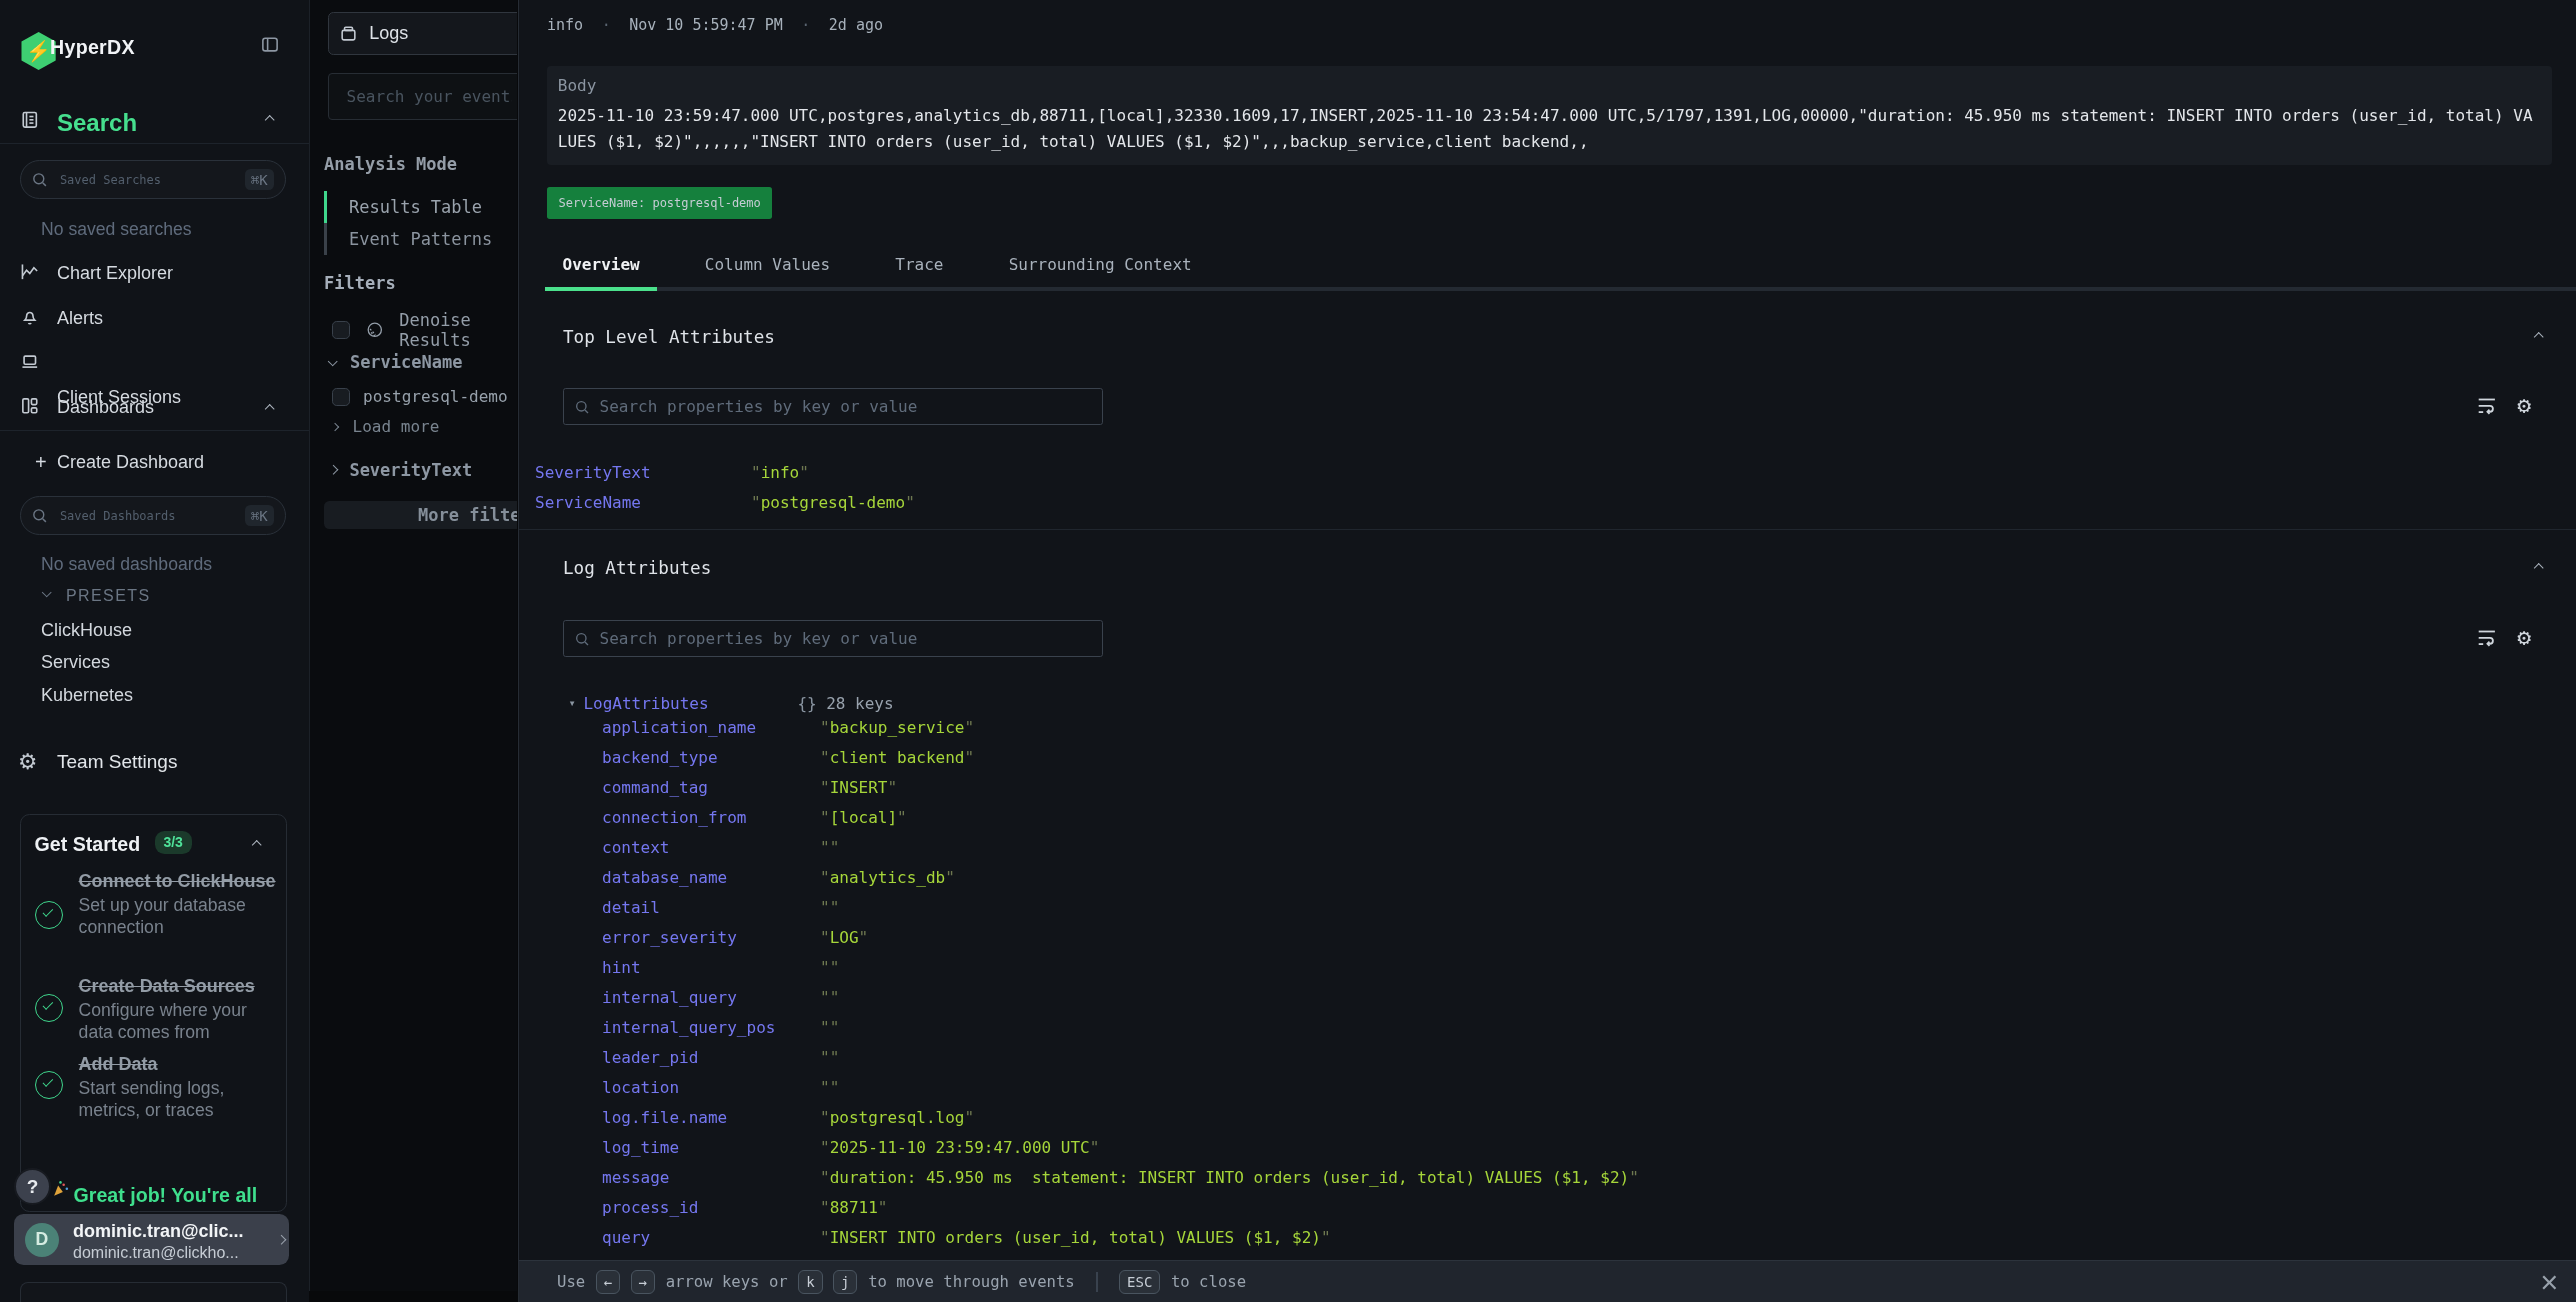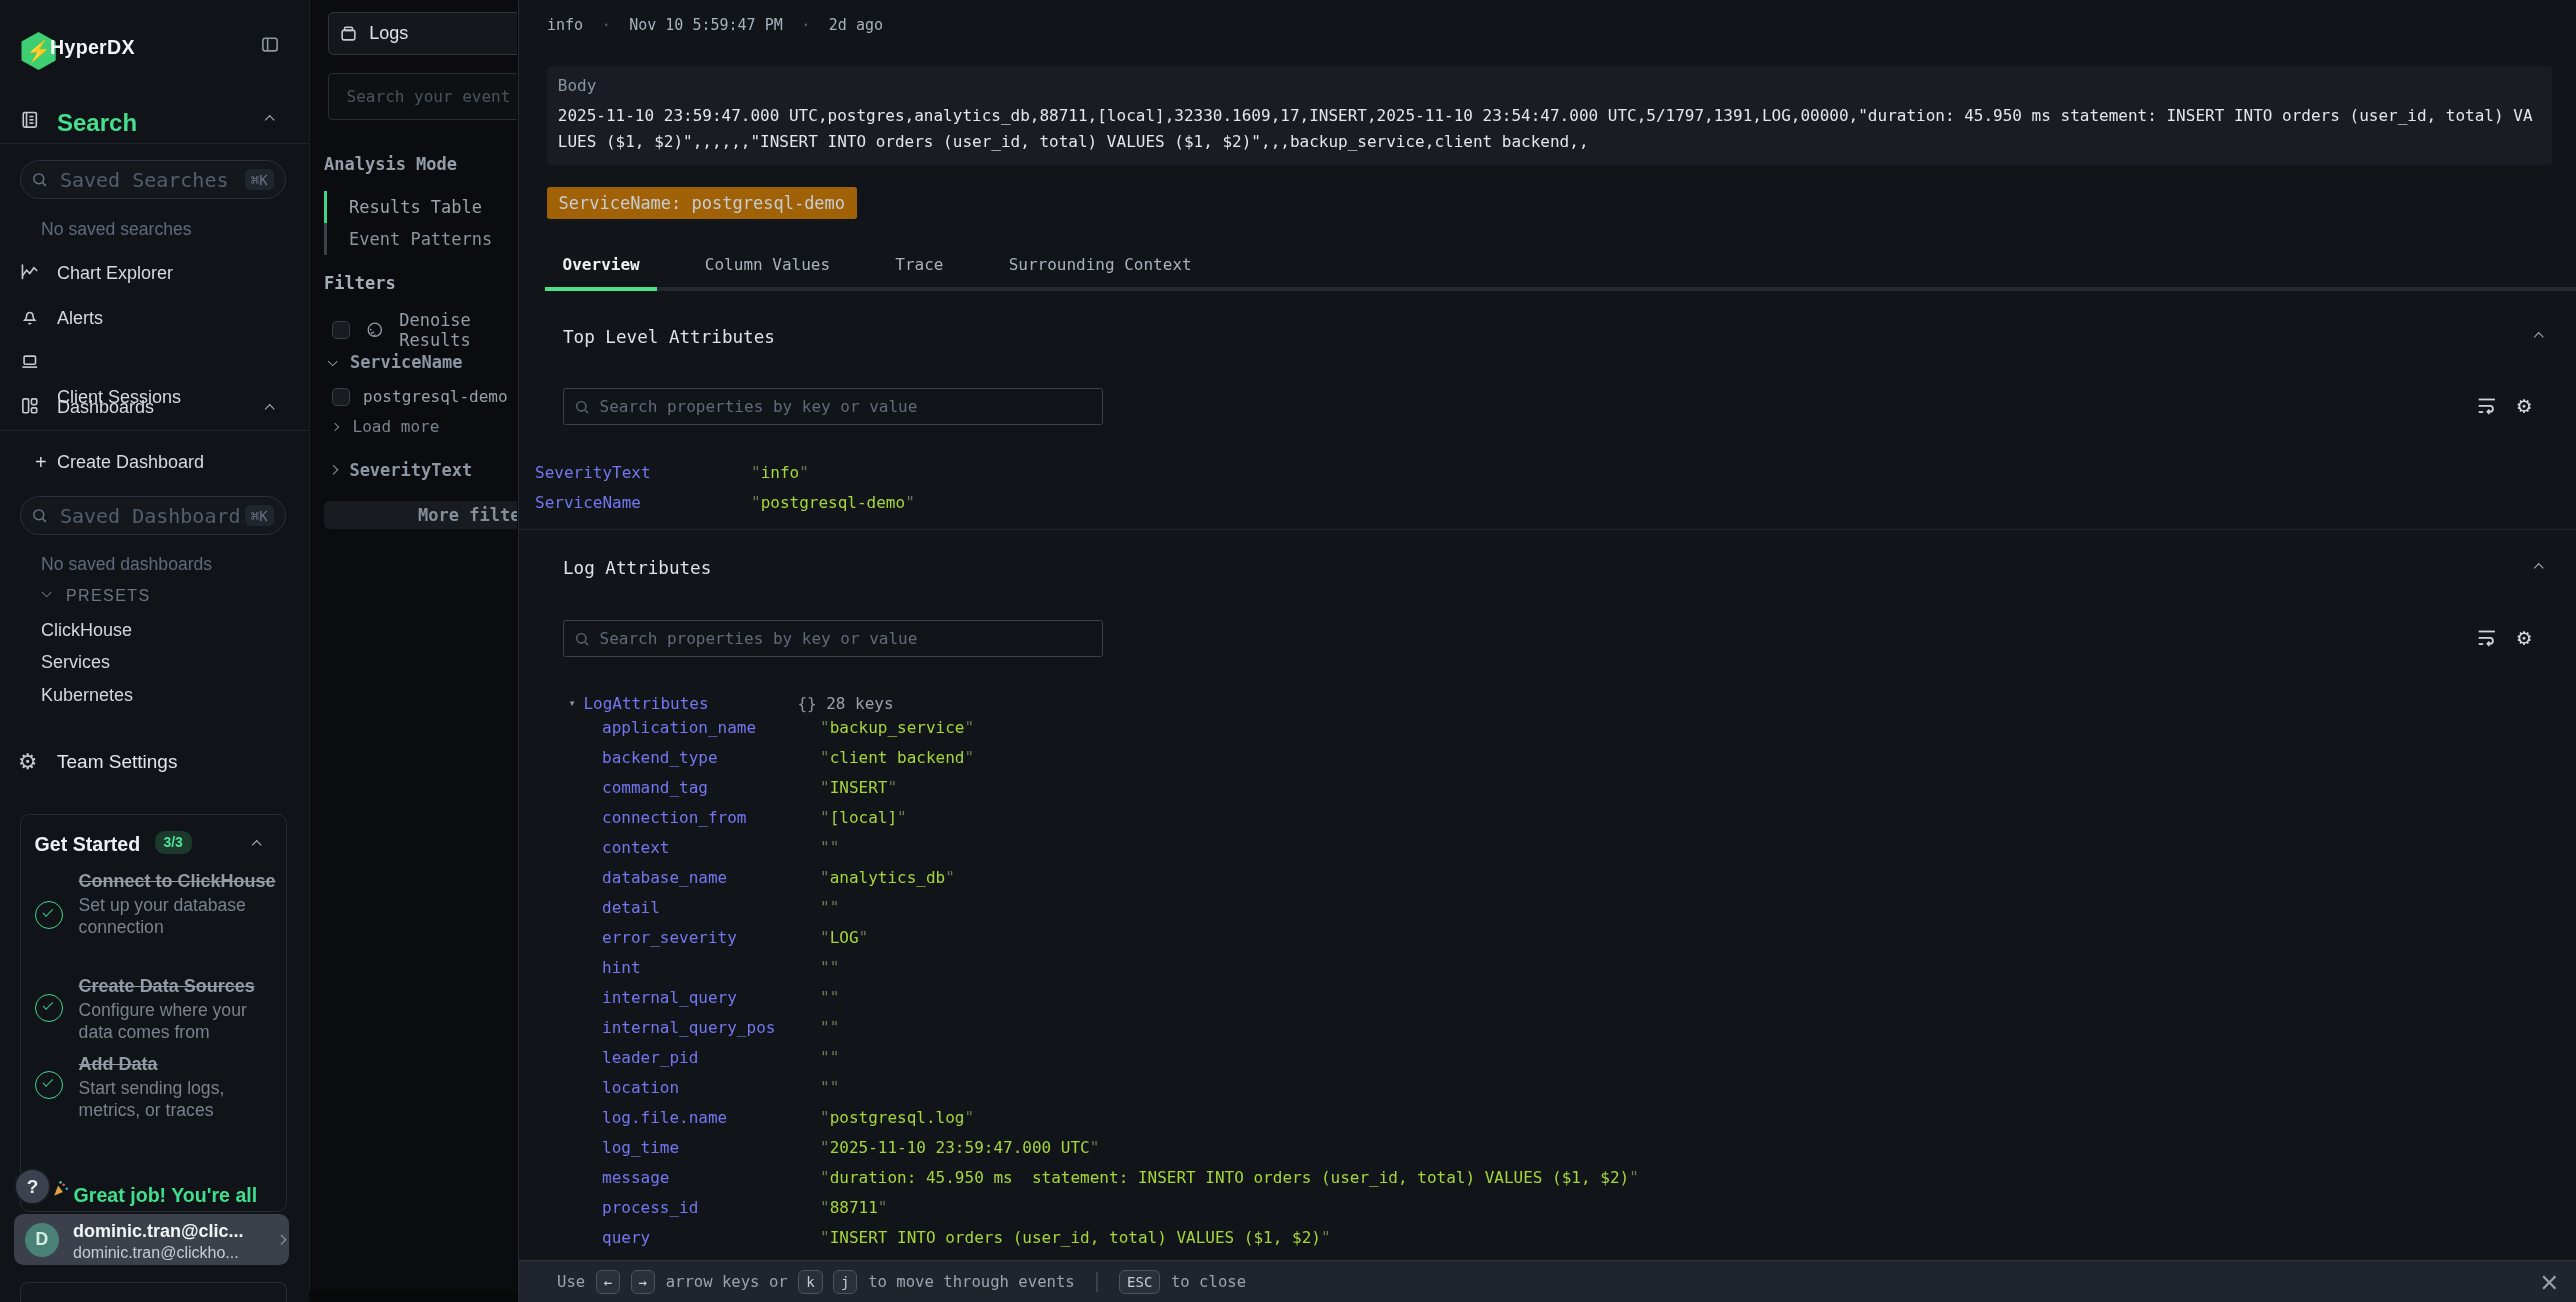--- a/index.html
+++ b/index.html
@@ -15,21 +15,21 @@
          clip-path:polygon(50% 0,95% 25%,95% 75%,50% 100%,5% 75%,5% 25%); color:#0b0e12; font-size:20px; }
   .brand { font-size:19.6px; font-weight:bold; color:#f2f4f7; letter-spacing:0.3px; }
   .navlabel { font-size:18px; color:#d6dbe1; }
   .nav-active { font-size:24px; font-weight:bold; color:#46df8e; }
   .icn { color:#aeb6c0; }
   .icn-dim { color:#8d97a3; }
   .divider { position:absolute; left:0; right:0; height:0.7px; background:#1d232b; }
   .pill { position:absolute; left:19.6px; width:266px; height:39px; border:1.4px solid #2a313a; border-radius:19.6px;
           background:rgba(255,255,255,.02); display:flex; align-items:center; padding:0 10.8px; }
   .pill input { flex:1; background:transparent; border:none; outline:none; color:#aab3bd;
-          font-family:"DejaVu Sans Mono",monospace; font-size:20px; margin-left:9.5px; min-width:0; }
+          font-family:"DejaVu Sans Mono",monospace; font-size:12px; margin-left:9.5px; min-width:0; }
   .pill input::placeholder { color:#535f6d; }
   .kbd-badge { background:#20262d; border-radius:5.4px; padding:2.7px 6px; font-size:14px; color:#6b7684;
           font-family:"DejaVu Sans Mono",monospace; }
   .mutetext { font-size:17.6px; color:#5f6b7c; }
   .chev { display:inline-block; width:7.4px; height:7.4px; border-right:1.7px solid; border-bottom:1.7px solid; }
   .chev.up { transform:rotate(225deg); }
   .chev.down { transform:rotate(45deg); }
   .chev.right { transform:rotate(-45deg); }
   .presets { font-size:16px; letter-spacing:1.4px; color:#6b7684; }
   .preset-item { font-size:18px; color:#d3d8de; }
@@ -81,22 +81,22 @@
 
   
   .epanel { position:absolute; top:0; bottom:0; left:518px; right:0; background:#111419;
             border-left:0.7px solid #262c34; font-family:"DejaVu Sans Mono",monospace; }
   .ep-header { position:absolute; top:16px; left:28px; font-size:15px; color:#a8b2bc; }
   .ep-header .sep { color:#5a6470; margin:0 9.5px; }
   .body-box { position:absolute; top:66px; left:28px; right:24px; height:99px; background:#191d23; border-radius:4px;
               padding:9.5px 10.8px; }
   .body-label { font-size:16px; color:#8b95a1; }
   .body-text { margin-top:8px; font-size:16px; line-height:26px; color:#e3e6ea; word-break:break-all; white-space:pre-wrap; }
-  .svc-tag { position:absolute; top:187px; left:28px; height:32px; background:#a16207; border-radius:2.7px;
-             display:flex; align-items:center; padding:0 11.5px; font-size:17px; color:#c6cdd5; }
+  .svc-tag { position:absolute; top:187px; left:28px; height:32px; background:#15803d; border-radius:2.7px;
+             display:flex; align-items:center; padding:0 11.5px; font-size:12px; color:#c6cdd5; }
   .tabs { position:absolute; top:244px; left:26px; right:0; height:47px; display:flex; gap:30px; }
   .tabs .track { position:absolute; left:0; right:-26px; bottom:0; height:4px; background:#242a32; }
   .tab { position:relative; padding:0 17.6px; font-size:16px; color:#a9b2bc; display:flex; align-items:flex-start; padding-top:10.8px; }
   .tab.active { color:#f0f2f4; font-weight:bold; }
   .tab.active::after { content:""; position:absolute; left:0; right:0; bottom:0; height:4px; background:#4be18c; z-index:1; }
   .section { position:absolute; left:0; right:0; }
   .sec-title { position:absolute; left:44px; font-size:17.6px; color:#dfe3e8; }
   .sec-chev { position:absolute; right:34px; color:#a9b2bc; }
   .prop-search { position:absolute; left:44px; width:540px; height:37px; border:1.4px solid #3a424d; border-radius:2.7px;
              display:flex; align-items:center; padding:0 9.5px; background:transparent; }

